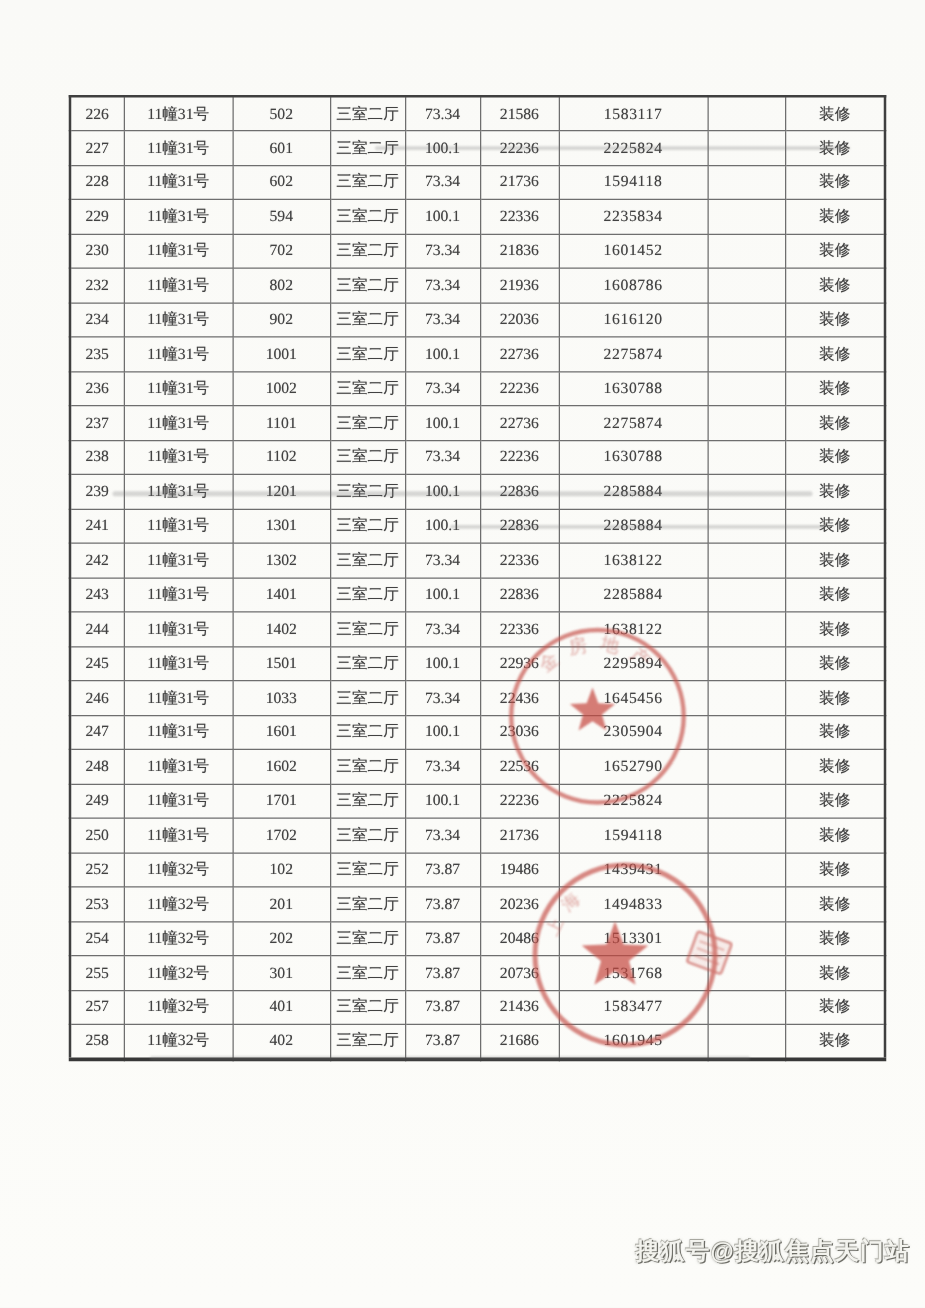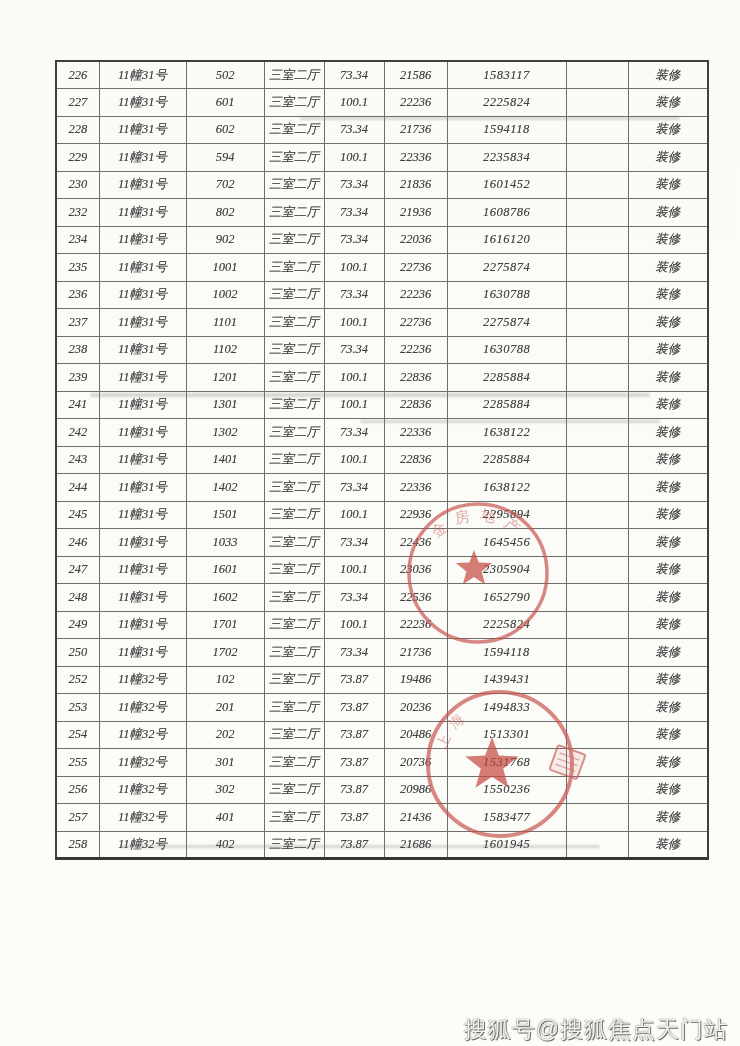--- a/index.html
+++ b/index.html
@@ -1,34 +1,34 @@
 <!DOCTYPE html>
 <html><head>
 <meta charset="utf-8">
 <style>
   html,body{margin:0;padding:0;width:740px;height:1046px;overflow:hidden;
     background:#f9f9f6;font-family:"Liberation Serif","DejaVu Serif",serif;}
   .page{position:relative;width:740px;height:1046px;background:
     linear-gradient(180deg,#fafaf7 0%,#fbfbf8 60%,#fcfcf9 100%);}
-  table.doc-table{position:absolute;left:55px;top:60px;width:652px;
+  table.doc-table{position:absolute;left:55px;top:76px;width:652px;
     border-collapse:collapse;table-layout:fixed;
-    border:2px solid #3f3f3f;border-bottom:3px solid #383838;font-style:italic;}
+    border:2px solid #3f3f3f;border-bottom:3px solid #383838;}
   table.doc-table tr{height:27.5px;}
   table.doc-table td{border:1px solid #6e6e6e;text-align:center;vertical-align:middle;
     font-size:12.5px;color:#424242;padding:0;overflow:hidden;white-space:nowrap;
     text-shadow:0 0 0.6px rgba(70,70,70,0.55);}
   td.c-seq{color:#3e3e3e}
   td.c-total{letter-spacing:0.5px}
   
   .smudge{position:absolute;background:rgba(120,120,118,0.28);filter:blur(1px);
     height:3px;border-radius:2px;}
   
   svg.stamp{position:absolute;opacity:0.8;}
   
-  .watermark{position:absolute;right:12px;top:1014px;font-size:23px;font-weight:normal;
+  .watermark{position:absolute;right:12px;top:988px;font-size:19px;font-weight:bold;
     letter-spacing:1px;color:#f3f3ee;font-family:"Liberation Sans","DejaVu Sans",sans-serif;
     text-shadow:1px 1px 0 #6d6d66,-0.5px -0.5px 0 #a8a8a0,0 0 2px rgba(90,90,85,0.6);}
 </style>
 </head>
 <body>
 
 <div class="page">
 
   <table class="doc-table">
     <colgroup>
@@ -319,31 +319,20 @@
       <td class="c-dec">装修</td>
     </tr>
         <tr>
       <td class="c-seq">255</td>
       <td class="c-bldg">11幢32号</td>
       <td class="c-room">301</td>
       <td class="c-lay">三室二厅</td>
       <td class="c-area">73.87</td>
       <td class="c-unit">20736</td>
       <td class="c-total">1531768</td>
-      <td class="c-note"></td>
-      <td class="c-dec">装修</td>
-    </tr>
-        <tr>
-      <td class="c-seq">256</td>
-      <td class="c-bldg">11幢32号</td>
-      <td class="c-room">302</td>
-      <td class="c-lay">三室二厅</td>
-      <td class="c-area">73.87</td>
-      <td class="c-unit">20986</td>
-      <td class="c-total">1550236</td>
       <td class="c-note"></td>
       <td class="c-dec">装修</td>
     </tr>
         <tr>
       <td class="c-seq">257</td>
       <td class="c-bldg">11幢32号</td>
       <td class="c-room">401</td>
       <td class="c-lay">三室二厅</td>
       <td class="c-area">73.87</td>
       <td class="c-unit">21436</td>

